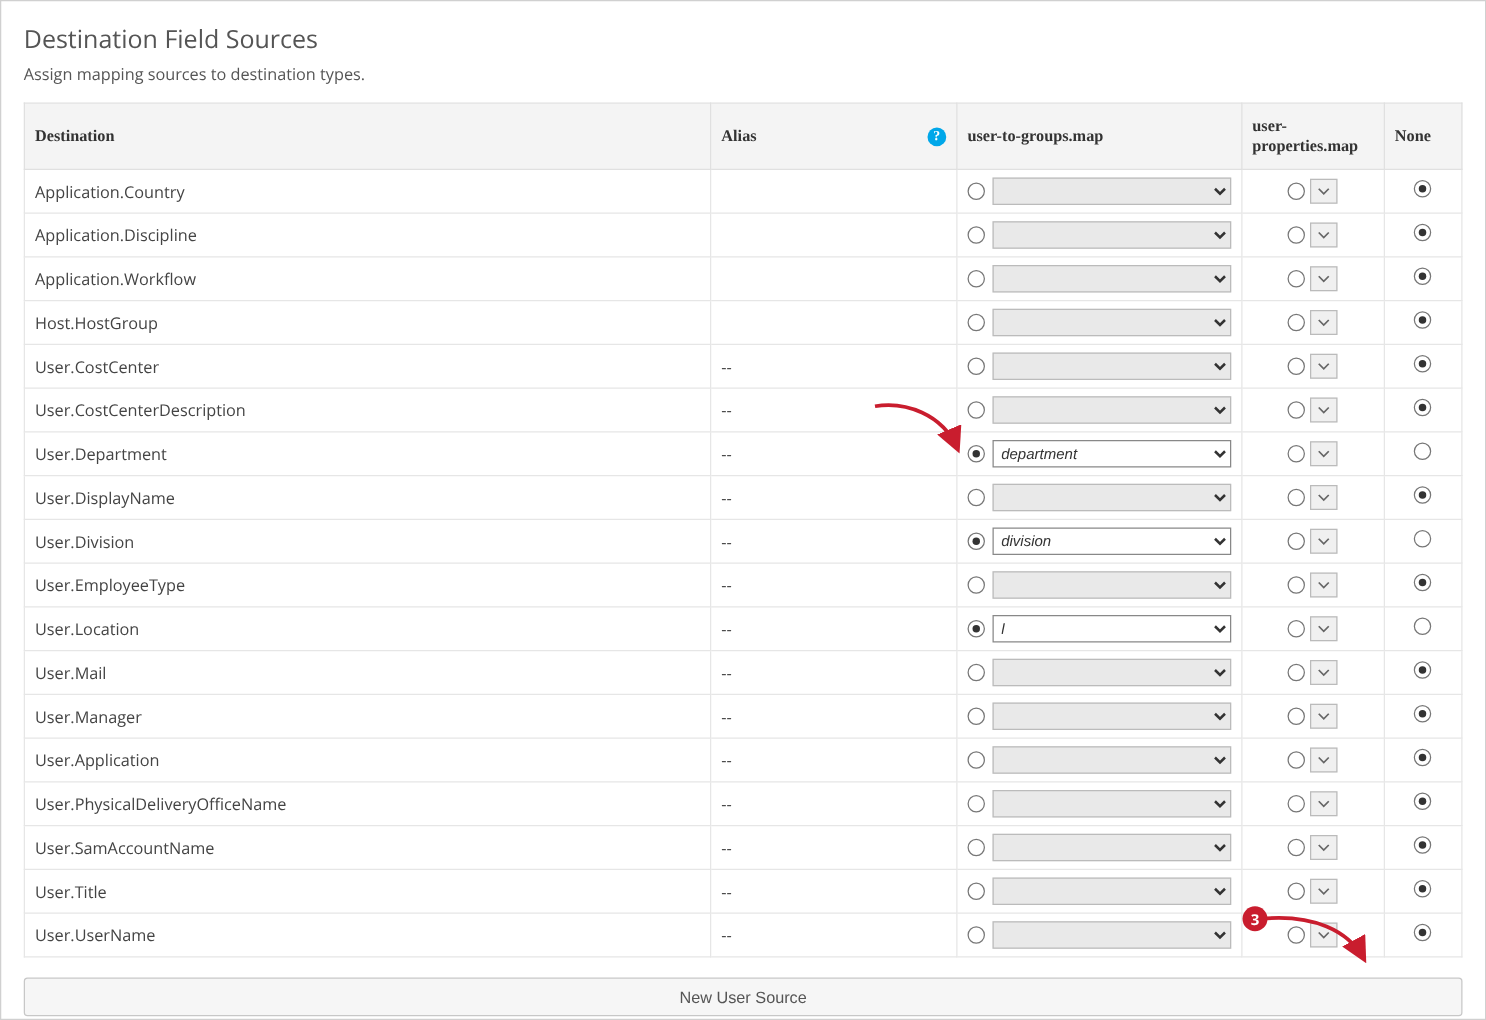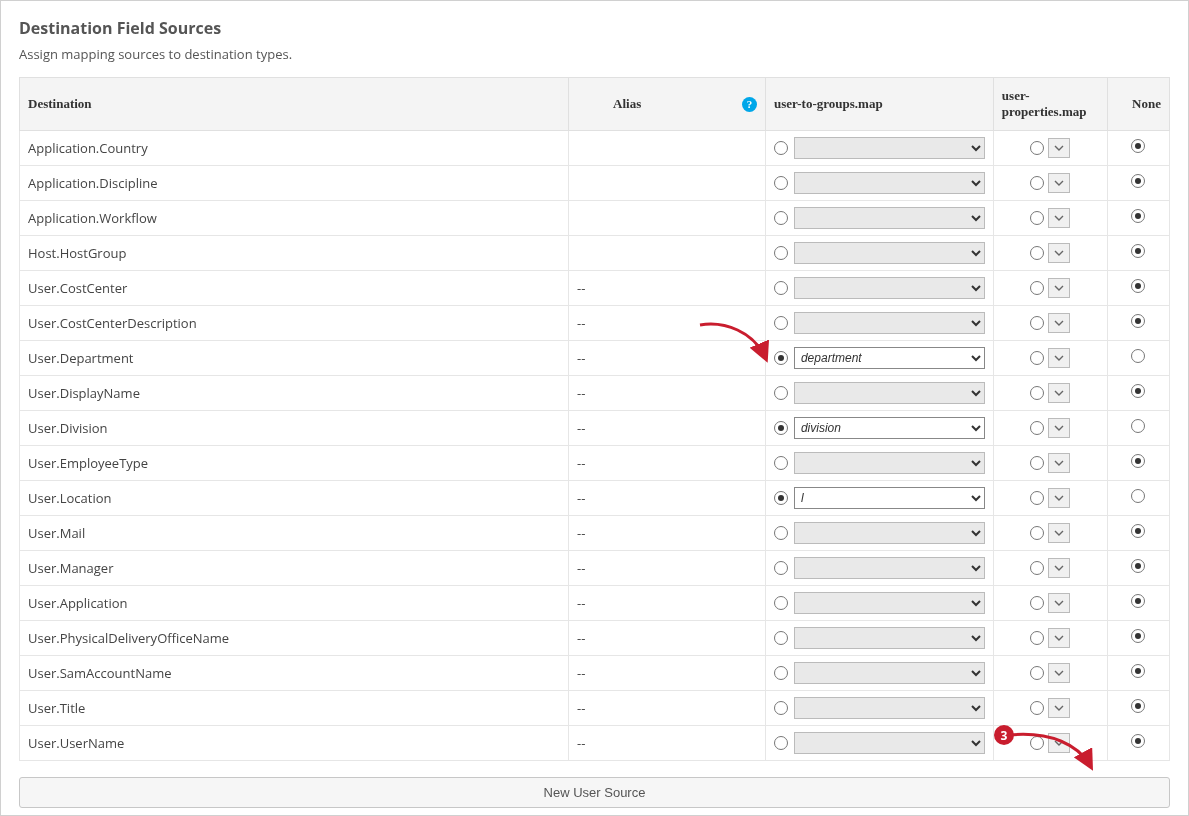--- a/index.html
+++ b/index.html
@@ -11,23 +11,23 @@
     font-size: 13px;
   }
   .panel {
     width: 1189px;
     height: 816px;
     border: 1px solid #d0d0d0;
     padding: 14px 18px 18px 18px;
     position: relative;
   }
   .panel-title {
-    font-size: 16px;
+    font-size: 20px;
     color: #555;
-    font-weight: 700;
+    font-weight: 400;
     margin: 2px 0 6px 0;
   }
   .panel-subtitle {
     font-size: 13px;
     color: #555;
     margin: 0 0 14px 0;
   }
   table.grid {
     width: 100%;
     border-collapse: collapse;
@@ -38,36 +38,36 @@
   table.grid th {
     background: #f4f4f4;
     border: 1px solid #e0e0e0;
     padding: 10px 8px;
     text-align: left;
     font-weight: 700;
     color: #333;
     vertical-align: middle;
     font-family: Liberation Serif, serif;
   }
-  table.grid th.center { text-align: right; }
+  table.grid th.center { text-align: left; }
   table.grid td {
     border: 1px solid #e6e6e6;
     padding: 6px 8px;
     vertical-align: middle;
     height: 34px;
     background: #fff;
   }
   table.grid td.center { text-align: center; }
   .col-dest  { width: 530px; }
   .col-alias { width: 190px; }
   .col-utg   { width: 220px; }
   .col-up    { width: 110px; }
   .col-none  { width: 60px; }
 
-  .alias-th-wrap { display:flex; align-items:center; justify-content:space-between;margin-left:36px; }
+  .alias-th-wrap { display:flex; align-items:center; justify-content:space-between; }
 
   .help-icon {
     width: 15px; height: 15px; border-radius: 50%;
     background: #00a7e9; color:#fff; font-weight:700;
     font-size:11px; display:inline-flex; align-items:center; justify-content:center;
     line-height:1;
   }
 
   .src-cell { display:flex; align-items:center; gap:6px; justify-content:center; }
   .src-cell input[type=radio] { margin:0; }

